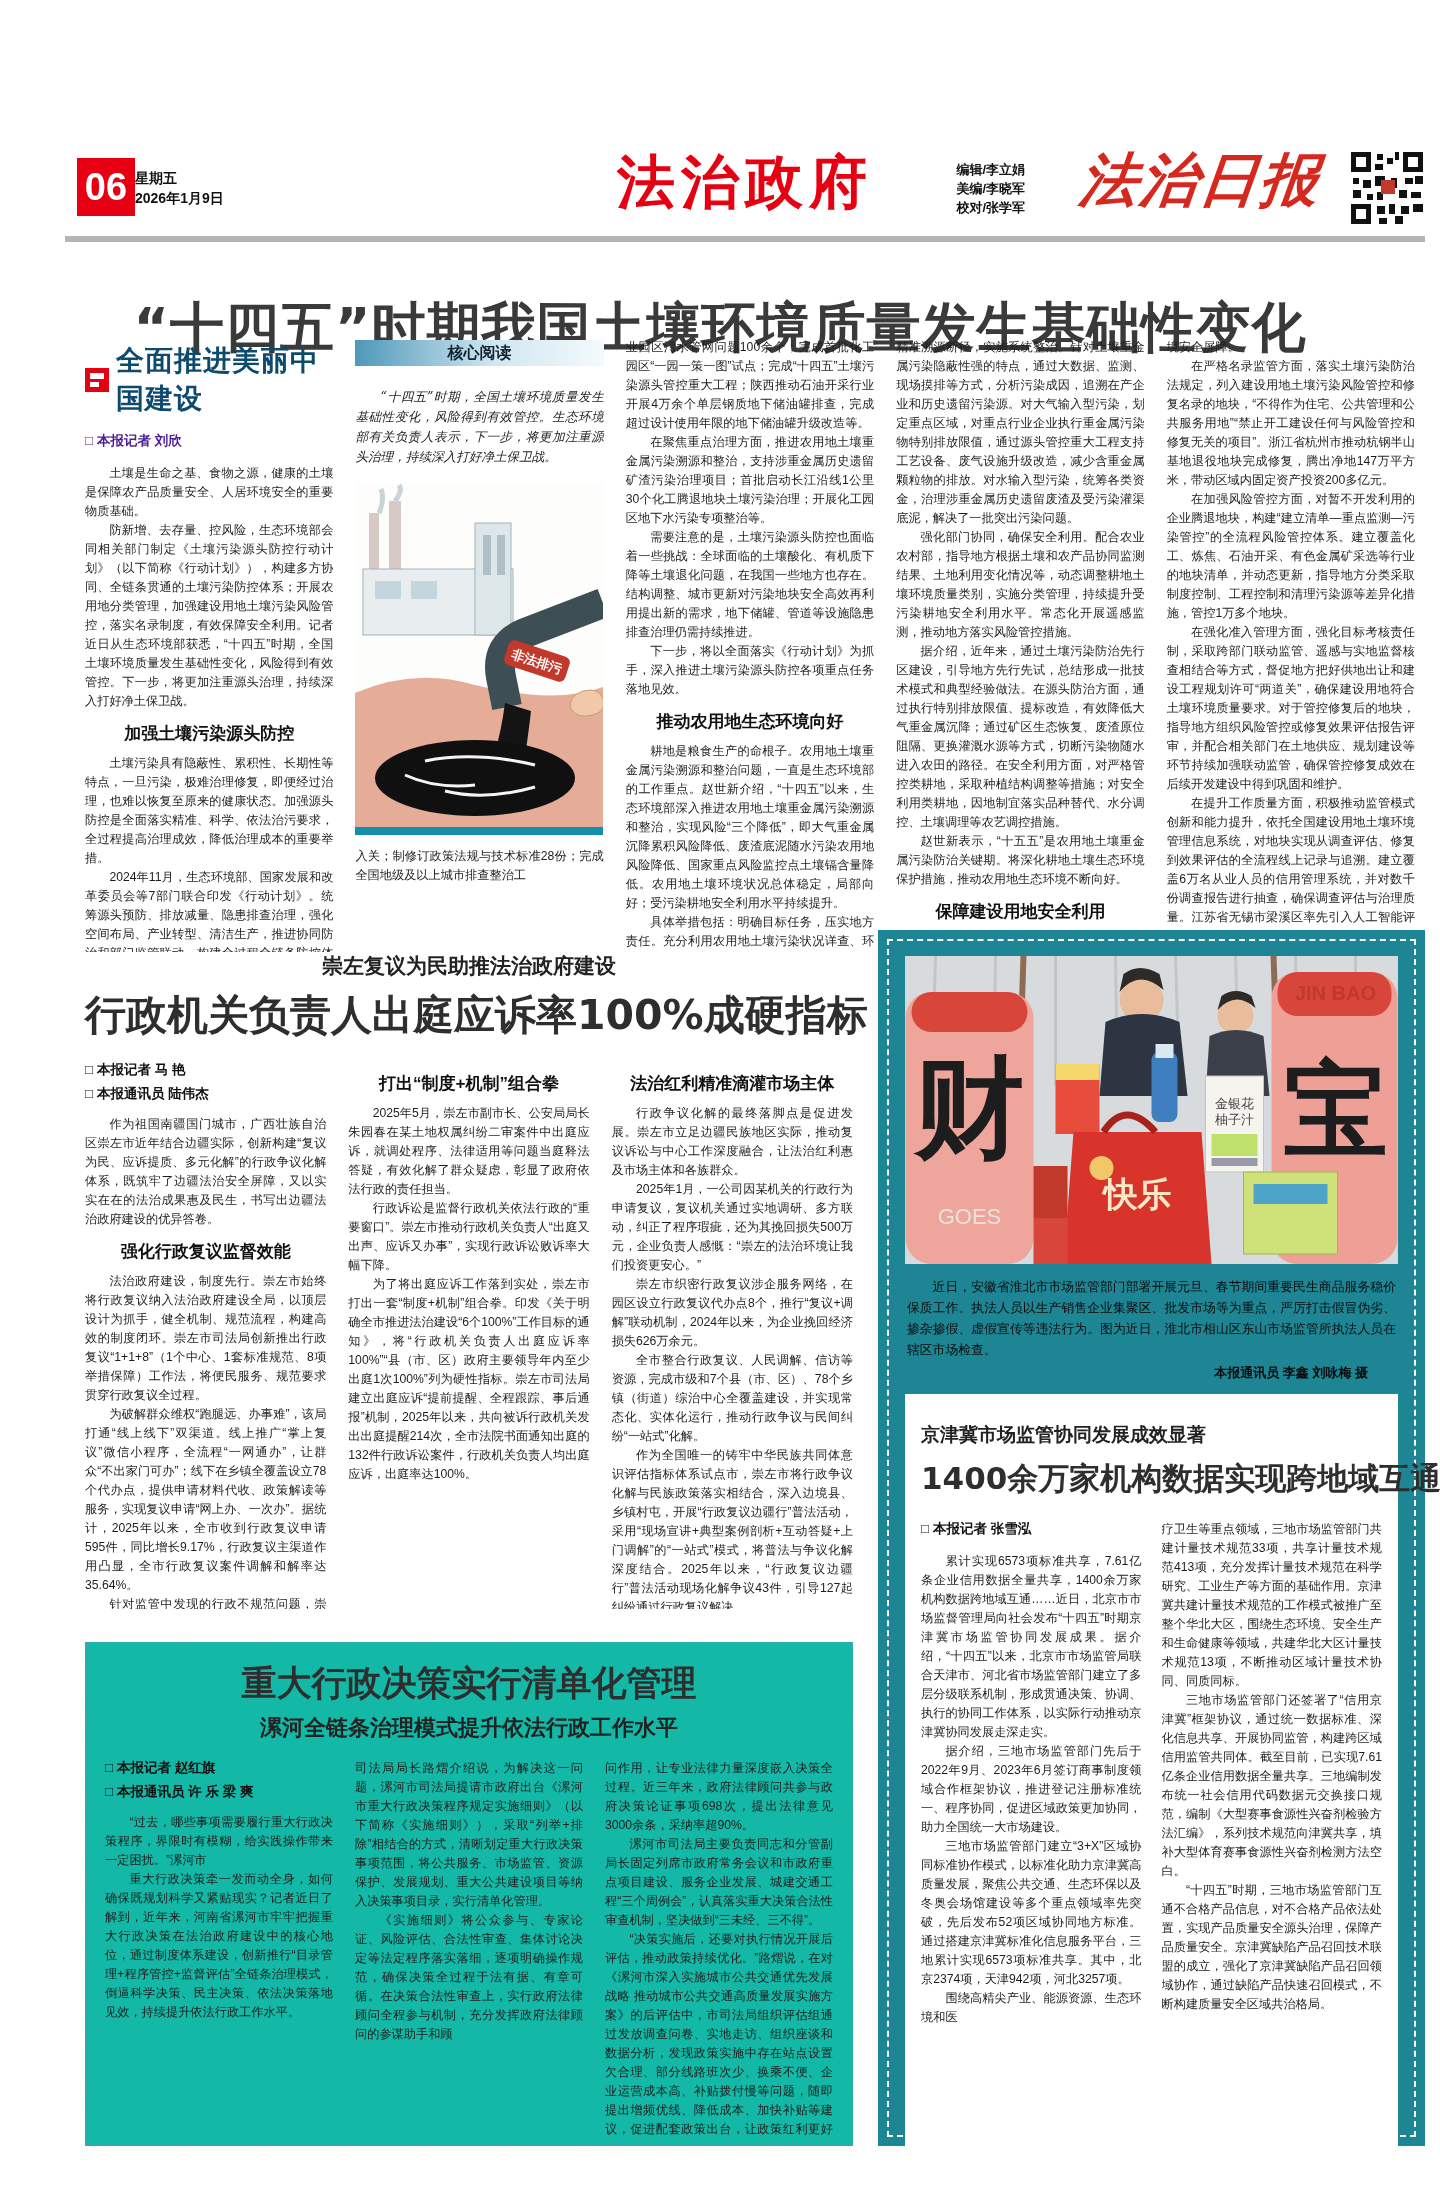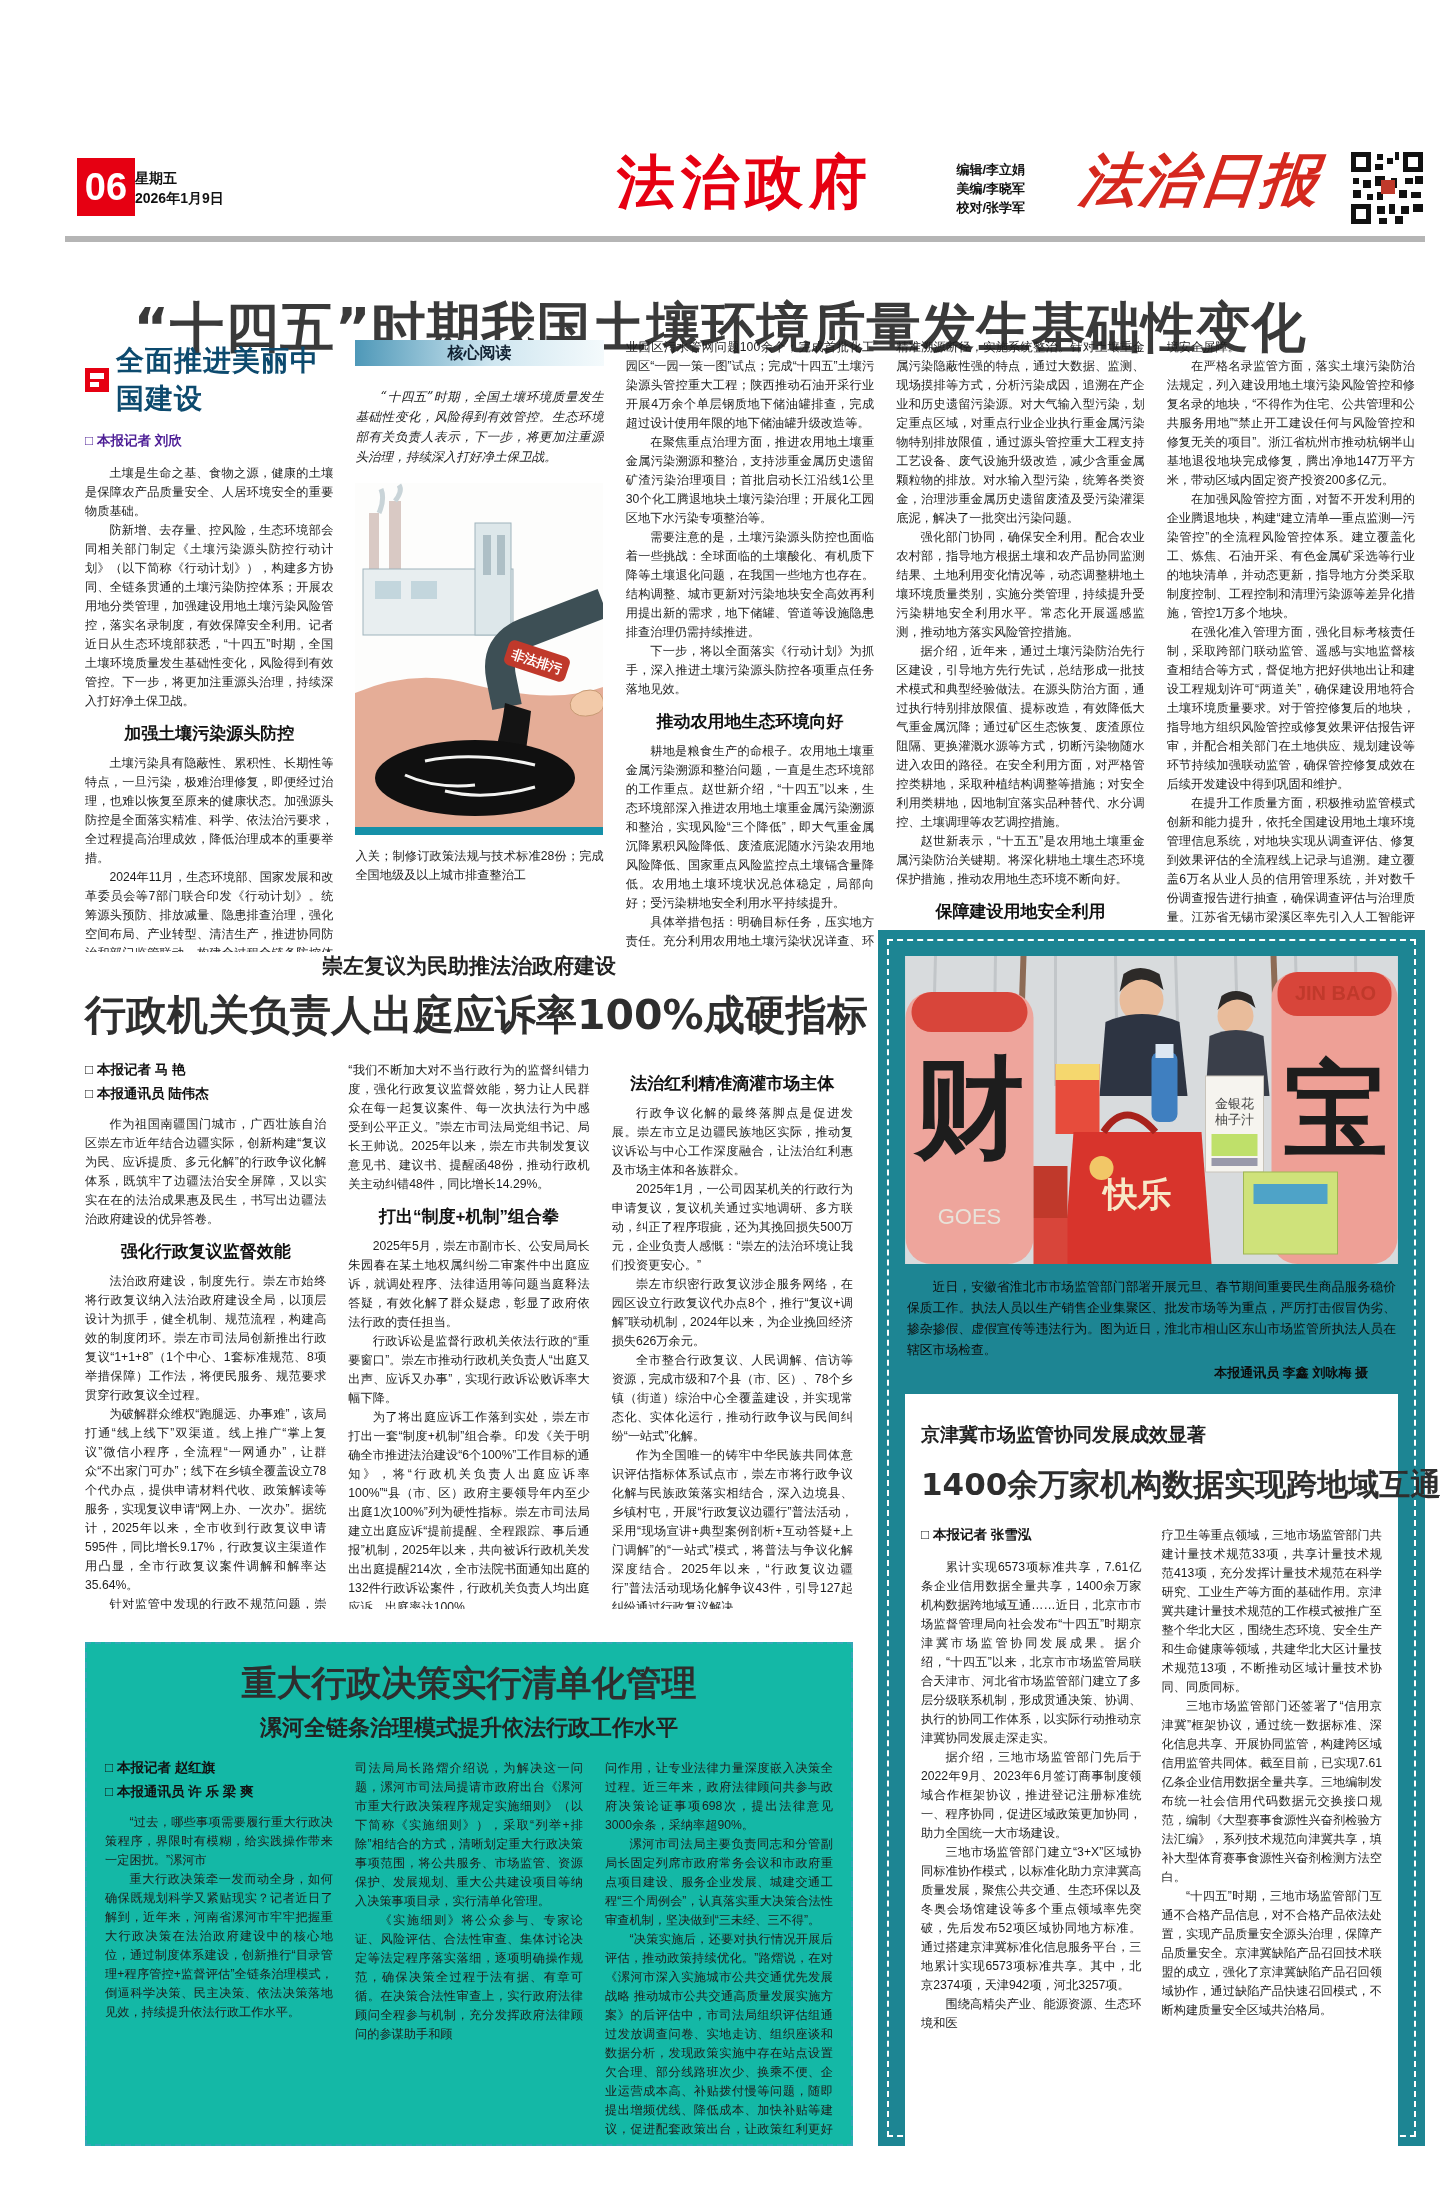--- a/index.html
+++ b/index.html
@@ -49,21 +49,21 @@
   .a2-cols{display:flex;gap:22px;height:548px;}
   
   .teal{position:absolute;left:878px;top:930px;width:547px;height:1216px;background:#1d8593;box-sizing:border-box;padding:9px;}
   .teal-inner{width:100%;height:100%;border:2px dashed #fff;box-sizing:border-box;padding:15px 16px;}
   .photo{width:100%;height:308px;display:block;background:#cfd3d6;}
   .caption{font-family:"DejaVu Serif",serif;font-size:12.8px;line-height:21px;color:#0c0c0c;
            text-align:justify;text-indent:2em;margin:12px 2px 0;}
   .credit{font-size:13px;font-weight:bold;color:#0c0c0c;text-align:right;margin:4px 30px 12px 0;}
   .whitepanel{background:#fff;padding:28px 16px 16px;box-sizing:border-box;height:758px;}
   .t-kicker{text-align:left;font-size:19px;font-weight:bold;color:#222;margin:0 0 8px;}
-  .t-headline{text-align:center;font-size:31px;font-weight:900;color:#2e2e2e;margin:16px 0 20px;white-space:nowrap;
+  .t-headline{text-align:center;font-size:31px;font-weight:900;color:#2e2e2e;margin:10px 0 20px;white-space:nowrap;
               font-family:"DejaVu Sans",sans-serif;}
   .t-cols{display:flex;gap:20px;height:600px;}
   
   .a3{position:absolute;left:85px;top:1642px;width:768px;height:504px;border:2px dashed #35a6b8;
       box-sizing:border-box;padding:14px 18px;background:#14b8a6;}
   .a3-headline{text-align:center;font-size:35px;font-weight:900;color:#2e2e2e;margin:2px 0 6px;
                font-family:"DejaVu Sans",sans-serif;}
   .a3-sub{text-align:center;font-size:22px;font-weight:bold;color:#222;margin:0 0 16px;}
   .a3-cols{display:flex;gap:22px;height:382px;}
 </style>
@@ -212,21 +212,20 @@
         <div class="byline2" style="margin-bottom:12px;">□ 本报通讯员 陆伟杰</div>
         <div>
             <p class="bp">作为祖国南疆国门城市，广西壮族自治区崇左市近年结合边疆实际，创新构建“复议为民、应诉提质、多元化解”的行政争议化解体系，既筑牢了边疆法治安全屏障，又以实实在在的法治成果惠及民生，书写出边疆法治政府建设的优异答卷。</p>
             <h4 class="sub">强化行政复议监督效能</h4>
             <p class="bp">法治政府建设，制度先行。崇左市始终将行政复议纳入法治政府建设全局，以顶层设计为抓手，健全机制、规范流程，构建高效的制度闭环。崇左市司法局创新推出行政复议“1+1+8”（1个中心、1套标准规范、8项举措保障）工作法，将便民服务、规范要求贯穿行政复议全过程。</p>
             <p class="bp">为破解群众维权“跑腿远、办事难”，该局打通“线上线下”双渠道。线上推广“掌上复议”微信小程序，全流程“一网通办”，让群众“不出家门可办”；线下在乡镇全覆盖设立78个代办点，提供申请材料代收、政策解读等服务，实现复议申请“网上办、一次办”。据统计，2025年以来，全市收到行政复议申请595件，同比增长9.17%，行政复议主渠道作用凸显，全市行政复议案件调解和解率达35.64%。</p>
             <p class="bp">针对监管中发现的行政不规范问题，崇左市司法局依法制发行政复议意见书，推动行政机关举一反三、即知即改，从源头上减少行政争议，持续减少群众维权成本，助推严格规范公正文明执法。</p>
           </div>
       </div>
       <div class="ncol">
-          <p class="bp cont">“我们不断加大对不当行政行为的监督纠错力度，强化行政复议监督效能，努力让人民群众在每一起复议案件、每一次执法行为中感受到公平正义。”崇左市司法局党组书记、局长王帅说。2025年以来，崇左市共制发复议意见书、建议书、提醒函48份，推动行政机关主动纠错48件，同比增长14.29%。</p>
           <h4 class="sub">打出“制度+机制”组合拳</h4>
           <p class="bp">2025年5月，崇左市副市长、公安局局长朱园春在某土地权属纠纷二审案件中出庭应诉，就调处程序、法律适用等问题当庭释法答疑，有效化解了群众疑虑，彰显了政府依法行政的责任担当。</p>
           <p class="bp">行政诉讼是监督行政机关依法行政的“重要窗口”。崇左市推动行政机关负责人“出庭又出声、应诉又办事”，实现行政诉讼败诉率大幅下降。</p>
           <p class="bp">为了将出庭应诉工作落到实处，崇左市打出一套“制度+机制”组合拳。印发《关于明确全市推进法治建设“6个100%”工作目标的通知》，将“行政机关负责人出庭应诉率100%”“县（市、区）政府主要领导年内至少出庭1次100%”列为硬性指标。崇左市司法局建立出庭应诉“提前提醒、全程跟踪、事后通报”机制，2025年以来，共向被诉行政机关发出出庭提醒214次，全市法院书面通知出庭的132件行政诉讼案件，行政机关负责人均出庭应诉，出庭率达100%。</p>
         </div>
       <div class="ncol">
           <h4 class="sub">法治红利精准滴灌市场主体</h4>
           <p class="bp">行政争议化解的最终落脚点是促进发展。崇左市立足边疆民族地区实际，推动复议诉讼与中心工作深度融合，让法治红利惠及市场主体和各族群众。</p>
           <p class="bp">2025年1月，一公司因某机关的行政行为申请复议，复议机关通过实地调研、多方联动，纠正了程序瑕疵，还为其挽回损失500万元，企业负责人感慨：“崇左的法治环境让我们投资更安心。”</p>
           <p class="bp">崇左市织密行政复议涉企服务网络，在园区设立行政复议代办点8个，推行“复议+调解”联动机制，2024年以来，为企业挽回经济损失626万余元。</p>

